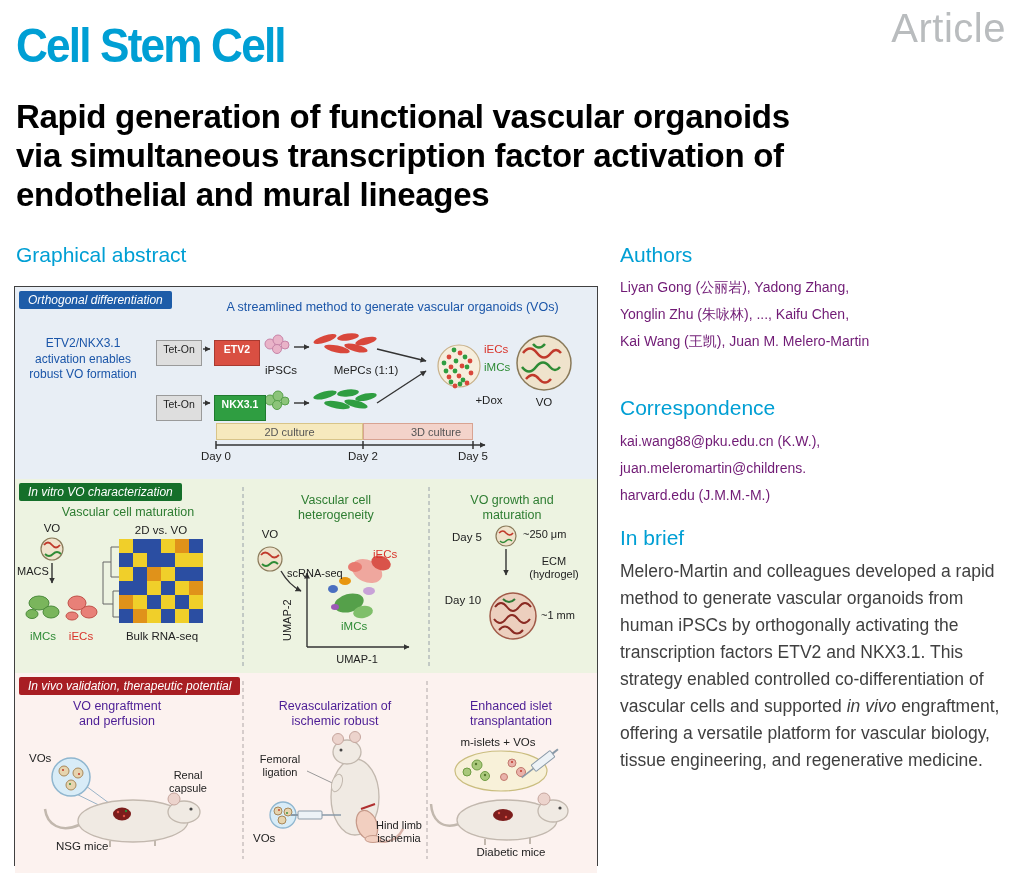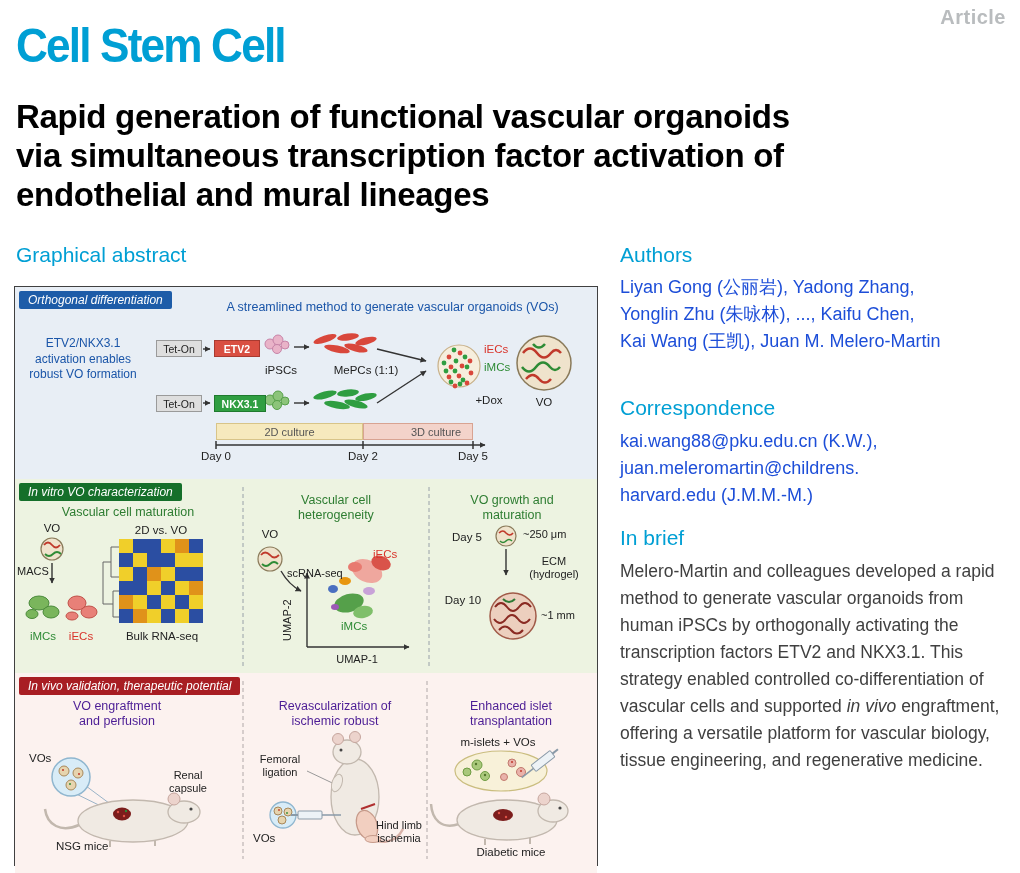--- a/index.html
+++ b/index.html
@@ -1,19 +1,19 @@
 <!DOCTYPE html>
 <html><head>
 <meta charset="utf-8">
 <style>
   html,body{margin:0;padding:0;background:#fff;}
   body{font-family:"Liberation Sans",sans-serif;}
   .page{position:relative;width:1020px;height:873px;background:#fff;overflow:hidden;}
 
-  .article-label{position:absolute;top:6px;right:14px;font-size:20px;font-weight:700;color:#b9bcbe;letter-spacing:.5px;margin-left:40px;}
+  .article-label{position:absolute;top:6px;right:14px;font-size:40px;font-weight:400;color:#b9bcbe;letter-spacing:.5px;margin-left:40px;}
   .logo{position:absolute;top:18px;left:16px;font-size:48px;font-weight:700;color:#009fd4;letter-spacing:-2px;transform:scaleX(.92);transform-origin:left top;white-space:nowrap;}
   .title{position:absolute;left:16px;top:97px;font-size:33px;font-weight:700;color:#000;line-height:39px;letter-spacing:-.3px;}
 
   .ga-heading{position:absolute;left:16px;top:243px;font-size:21px;color:#009fd4;}
 
   
   .fig{position:absolute;left:14px;top:286px;width:584px;height:580px;border:1.5px solid #404040;box-sizing:border-box;background:#fff;}
   .panel{position:relative;width:100%;overflow:hidden;}
   .p1{height:192px;background:#e8eef5;}
   .p2{height:194px;background:#edf3e1;}
@@ -27,32 +27,32 @@
   .c{text-align:center;}
   .r{text-align:right;}
   .s11{font-size:11px;}
   .s12{font-size:12.5px;}
   .blue{color:#1a55a8;}
   .grn{color:#2e7d32;}
   .rdt{color:#4c1d95;}
   .iec{color:#d9342b;}
   .imc{color:#2e8b35;}
   .rot{transform:rotate(-90deg);transform-origin:left top;white-space:nowrap;}
-  .tbox{position:absolute;height:17px;line-height:17px;text-align:center;font-size:10.5px;box-sizing:border-box;}
+  .tbox{position:absolute;height:26px;line-height:17px;text-align:center;font-size:10.5px;box-sizing:border-box;}
   .tet{background:#dedede;border:1px solid #9a9a9a;color:#222;}
   .etv{background:#d94f42;border:1px solid #a83a30;color:#fff;font-weight:700;}
   .nkx{background:#2f9e41;border:1px solid #1f7a2e;color:#fff;font-weight:700;}
   .bar{position:absolute;height:17px;line-height:17px;text-align:center;font-size:11px;color:#555;box-sizing:border-box;}
   .bar2d{background:#f6e9bd;border:1px solid #d8c488;}
   .bar3d{background:#f3d3ca;border:1px solid #d8a392;}
 
   
   .sb-h{position:absolute;left:620px;font-size:21px;color:#009fd4;}
   .sb-block{position:absolute;left:620px;width:390px;}
-  .sb-line{font-size:18px;line-height:27px;color:#1d4ed8;}
+  .sb-line{font-size:14px;line-height:27px;color:#701a75;}
   .sb-par{margin:0;font-size:17.5px;line-height:27px;color:#404040;width:385px;}
 </style>
 </head>
 <body>
 
 <div class="page">
 
   <div class="article-label">Article</div>
   <div class="logo">Cell Stem Cell</div>
 

